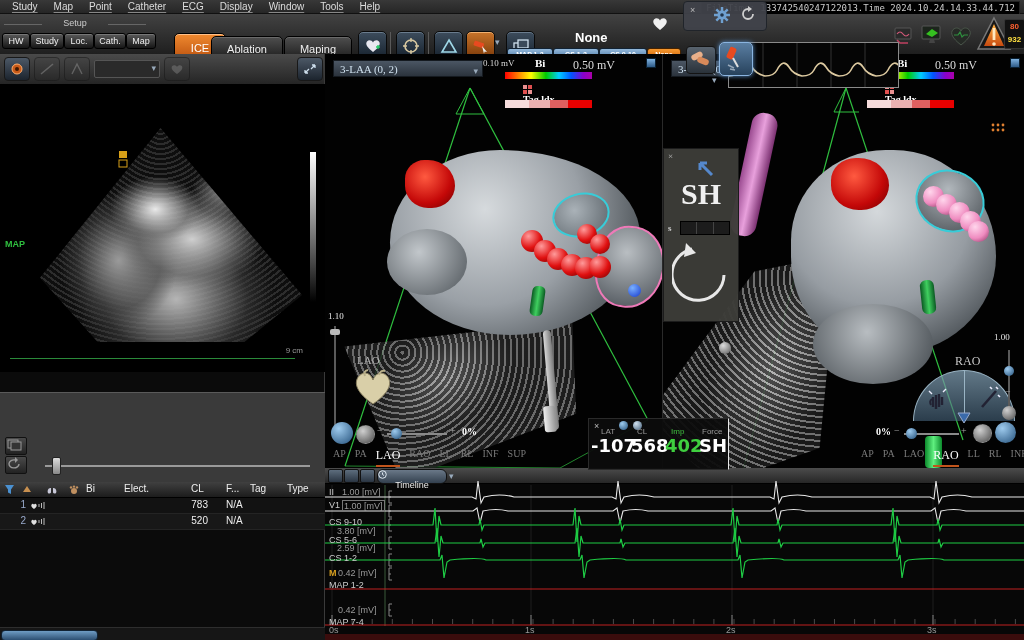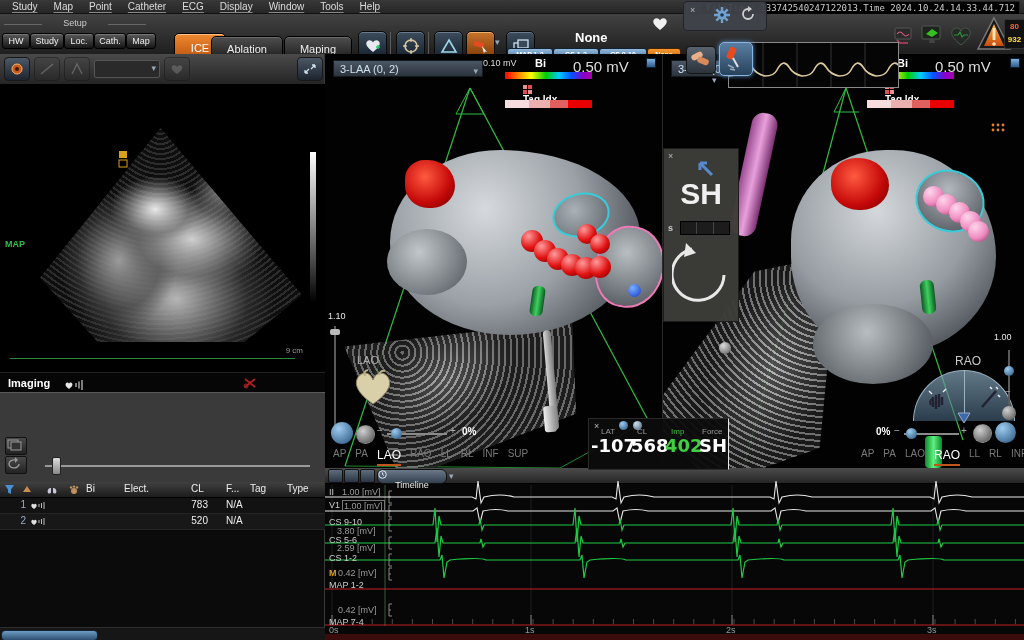--- a/index.html
+++ b/index.html
@@ -69,29 +69,29 @@
   .gbtn{position:absolute;left:5px;width:20px;height:16px;background:linear-gradient(#4a4a4a,#222);border:1px solid #111;border-radius:2px;}
   
   .ptable{position:absolute;left:0;top:428px;width:325px;}
   .thead{position:relative;height:15px;background:linear-gradient(#404040,#1c1c1c);border-bottom:1px solid #000;color:#eee;font-size:10px;}
   .trow{position:relative;height:15px;background:#121212;border-bottom:1px solid #242424;color:#eee;font-size:10px;}
   .trow.alt{background:#181818;}
   .cell{position:absolute;top:1px;}
   .scrollbar{position:absolute;left:0;top:573px;width:325px;height:13px;background:#161616;border-top:1px solid #2e2e2e;}
   .sthumb{position:absolute;left:1px;top:2px;width:95px;height:9px;border-radius:4px;background:linear-gradient(#6f9cc4,#2c4f72);border:1px solid #123;}
   
-  .view{position:absolute;top:54px;height:435px;background:#020202;overflow:hidden;}
+  .view{position:absolute;top:54px;height:435px;background:#020202;overflow:hidden;font-family:Liberation Serif, serif;}
   .vdrop{position:absolute;left:8px;top:6px;width:150px;height:17px;background:linear-gradient(#4b5663,#2b333d);
          border:1px solid #151a20;color:#cfe0ee;font-size:11px;line-height:17px;padding-left:6px;box-sizing:border-box;white-space:nowrap;overflow:hidden;}
   .vdrop .chev{position:absolute;right:4px;top:1px;}
   .maxdot{position:absolute;top:4px;width:8px;height:8px;background:linear-gradient(#7fb2e0,#2e5a86);border:1px solid #0a2032;}
   .scalebox{position:absolute;top:4px;width:125px;}
   .sc-min{position:absolute;left:-22px;top:0;color:#ddd;font-size:9px;}
   .sc-bi{position:absolute;left:30px;top:-1px;color:#fff;font-weight:bold;font-size:11px;}
-  .sc-max{position:absolute;left:68px;top:0;color:#ddd;font-size:15px;}
+  .sc-max{position:absolute;left:68px;top:0;color:#ddd;font-size:12px;}
   .rainbow{position:absolute;left:0;top:14px;width:87px;height:7px;
            background:linear-gradient(90deg,#f00,#ff8800 16%,#ff0 30%,#0c0 47%,#0cf 62%,#05f 76%,#80c 90%,#a0a);}
   .tagrow{position:absolute;left:18px;top:27px;color:#fff;font-weight:bold;font-size:10px;}
   .tagbar{position:absolute;left:0;top:42px;width:87px;height:8px;
           background:linear-gradient(90deg,#f6dcdc 0 28%,#eab0b0 28% 52%,#e06060 52% 72%,#e80000 72% 100%);}
   .proj{position:absolute;display:flex;gap:9px;color:#7a7a7a;font-size:10px;}
   .proj span{padding-bottom:2px;}
   .proj .on{color:#fff;font-size:12px;border-bottom:2px solid #c2551c;}
   .ballbtn{position:absolute;border-radius:50%;}
   .htrack{position:absolute;height:2px;background:#8a8a8a;}
@@ -307,31 +307,20 @@
           <rect x="1" y="1" width="8" height="7" fill="#d8a018"></rect>
             <rect x="1" y="10" width="8" height="7" fill="none" stroke="#d8a018"></rect>
           </svg>
       </div>
       <div class="abs" style="left:5px;top:155px;color:#2fbf3f;font-size:9px;font-weight:bold">MAP</div>
       <div class="gsbar"></div>
       <div class="abs" style="left:10px;top:274px;width:285px;height:1px;background:#2a8a3a"></div>
       <div class="abs" style="right:22px;top:262px;color:#999;font-size:8px">9 cm</div>
     </div>
 
-    <div class="imagingbar">
-      <span class="abs" style="left:8px;top:4px;font-size:11px;font-weight:bold;color:#fff">Imaging</span>
-      <svg class="abs" style="left:64px;top:6px" width="22" height="12" viewBox="0 0 22 12">
-        <path d="M5 10 C1.6 7.4 1 5.6 2 4.2 C3 3 4.6 3.6 5 4.8 C5.4 3.6 7 3 8 4.2 C9 5.6 8.4 7.4 5 10Z" fill="#e8e8e8"></path>
-        <path d="M12 4 v4 M15 2.5 v7 M18 1 v10" stroke="#ccc" stroke-width="1.2"></path>
-        </svg>
-      <svg class="abs" style="left:243px;top:4px" width="14" height="12" viewBox="0 0 14 12">
-        <path d="M2 2 L12 10 M12 2 L2 10" stroke="#b02020" stroke-width="1.8"></path>
-          <circle cx="3" cy="9" r="2" fill="none" stroke="#b02020"></circle>
-        </svg>
-    </div>
 
     <div class="graypanel">
       <div class="gbtn" style="top:44px">
         <svg width="18" height="14" viewBox="0 0 18 14">
           <rect x="2" y="2" width="10" height="8" fill="none" stroke="#999"></rect>
             <rect x="5" y="4" width="10" height="8" fill="#333" stroke="#999"></rect>
           </svg>
       </div>
       <div class="gbtn" style="top:63px">
         <svg width="18" height="14" viewBox="0 0 18 14">

